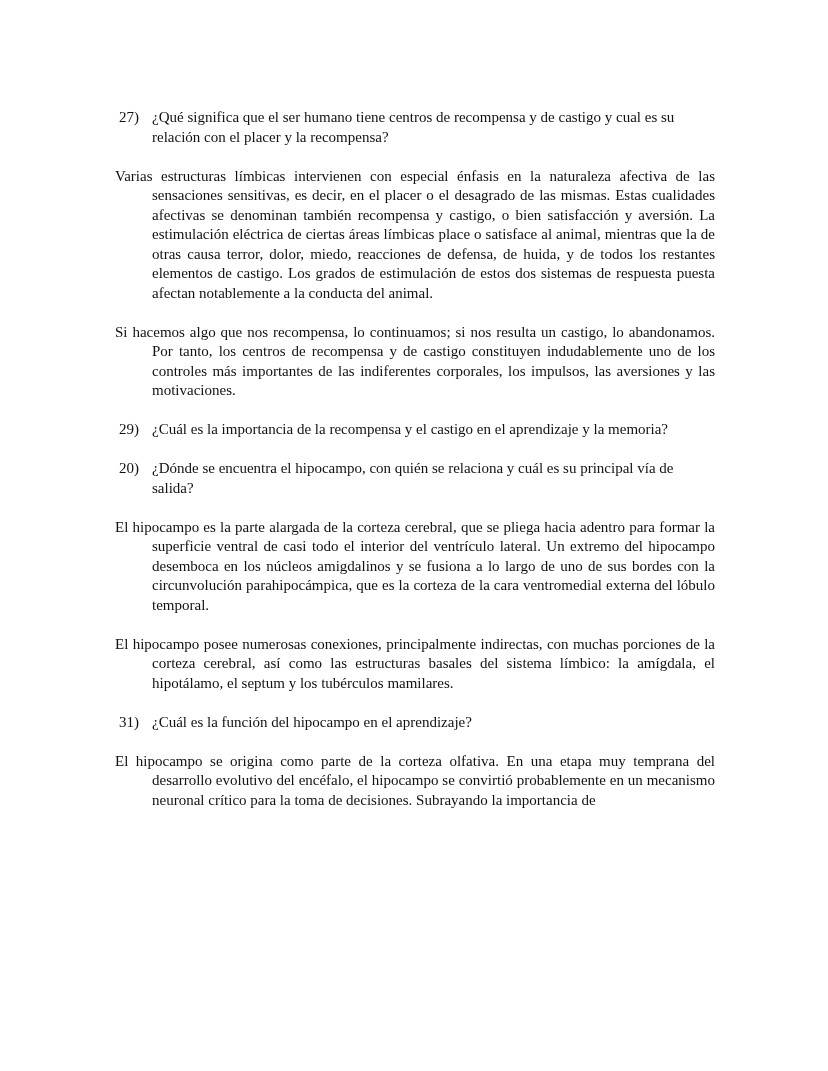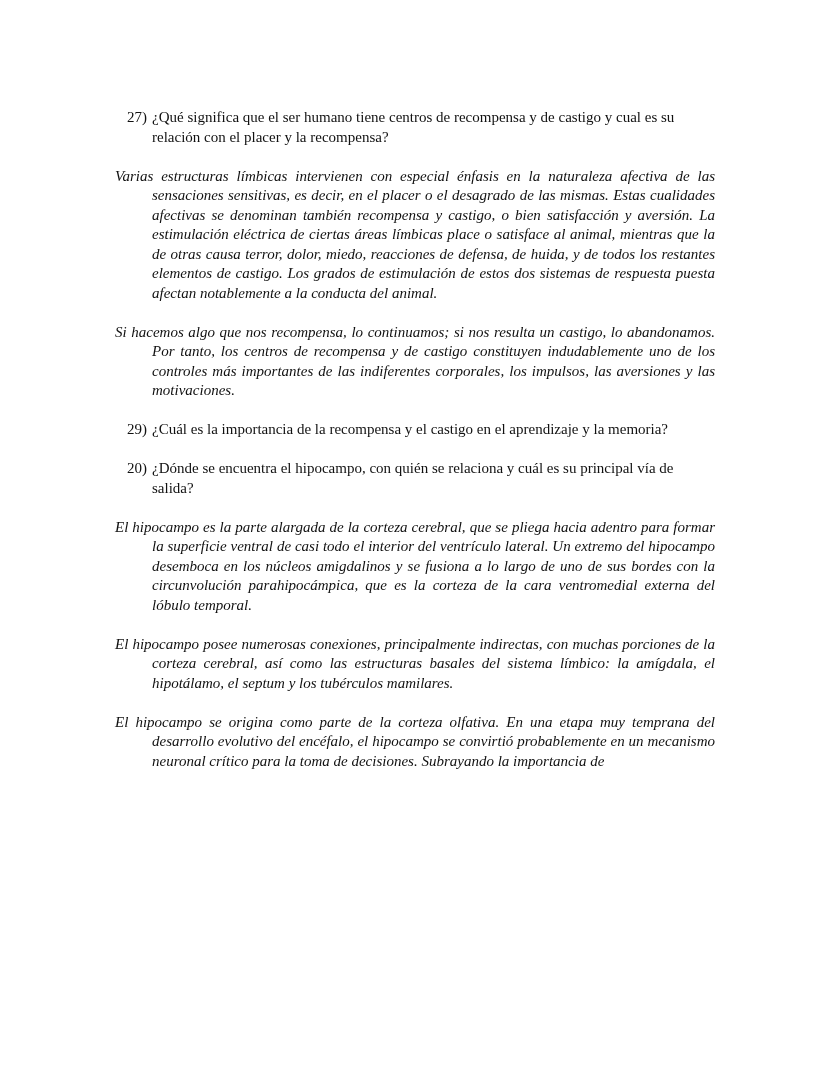--- a/index.html
+++ b/index.html
@@ -21,29 +21,28 @@
     line-height: 19.5px;
     margin-bottom: 19.5px;
   }
   .question {
     position: relative;
     padding-left: 37px;
     text-align: left;
   }
   .qnum {
     position: absolute;
-    left: 12px;
+    left: 4px;
     top: 0;
     white-space: nowrap;
   }
   .answer {
     padding-left: 37px;
     text-indent: -37px;
     text-align: justify;
-    font-style: italic;
   }
 </style>
 </head>
 <body>
 
 <div class="page">
 
   <div class="block question">
     <span class="qnum">27)</span>
     <span class="qtext">¿Qué significa que el ser humano tiene centros de recompensa y de castigo y cual es su relación con el placer y la recompensa?</span>
@@ -63,16 +62,20 @@
 
   <div class="block question">
     <span class="qnum">20)</span>
     <span class="qtext">¿Dónde se encuentra el hipocampo, con quién se relaciona y cuál es su principal vía de salida?</span>
   </div>
 
   <div class="block answer">El hipocampo es la parte alargada de la corteza cerebral, que se pliega hacia adentro para formar la superficie ventral de casi todo el interior del ventrículo lateral. Un extremo del hipocampo desemboca en los núcleos amigdalinos y se fusiona a lo largo de uno de sus bordes con la circunvolución parahipocámpica, que es la corteza de la cara ventromedial externa del lóbulo temporal.</div>
 
   <div class="block answer">El hipocampo posee numerosas conexiones, principalmente indirectas, con muchas porciones de la corteza cerebral, así como las estructuras basales del sistema límbico: la amígdala, el hipotálamo, el septum y los tubérculos mamilares.</div>
 
+  <div class="block question">
+    <span class="qnum">31)</span>
+    <span class="qtext">¿Cuál es la función del hipocampo en el aprendizaje?</span>
+  </div>
 
   <div class="block answer">El hipocampo se origina como parte de la corteza olfativa. En una etapa muy temprana del desarrollo evolutivo del encéfalo, el hipocampo se convirtió probablemente en un mecanismo neuronal crítico para la toma de decisiones. Subrayando la importancia de</div>
 
 </div>
 
 </body></html>

